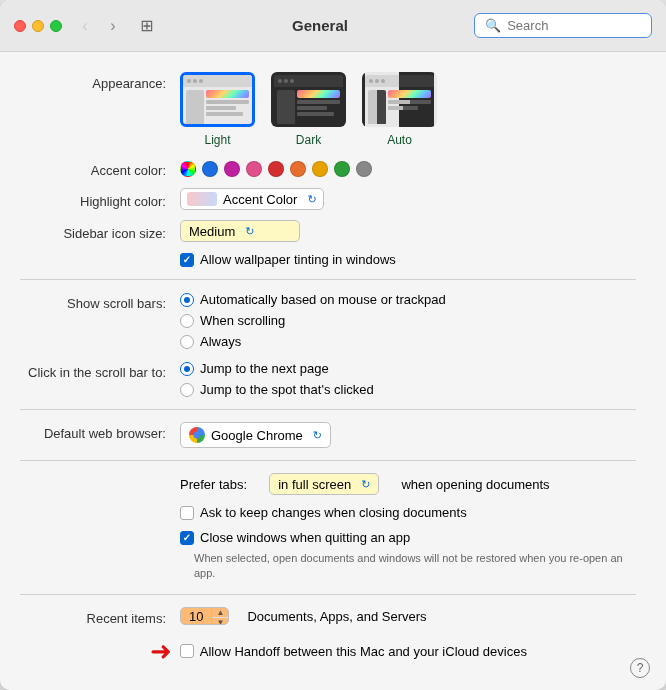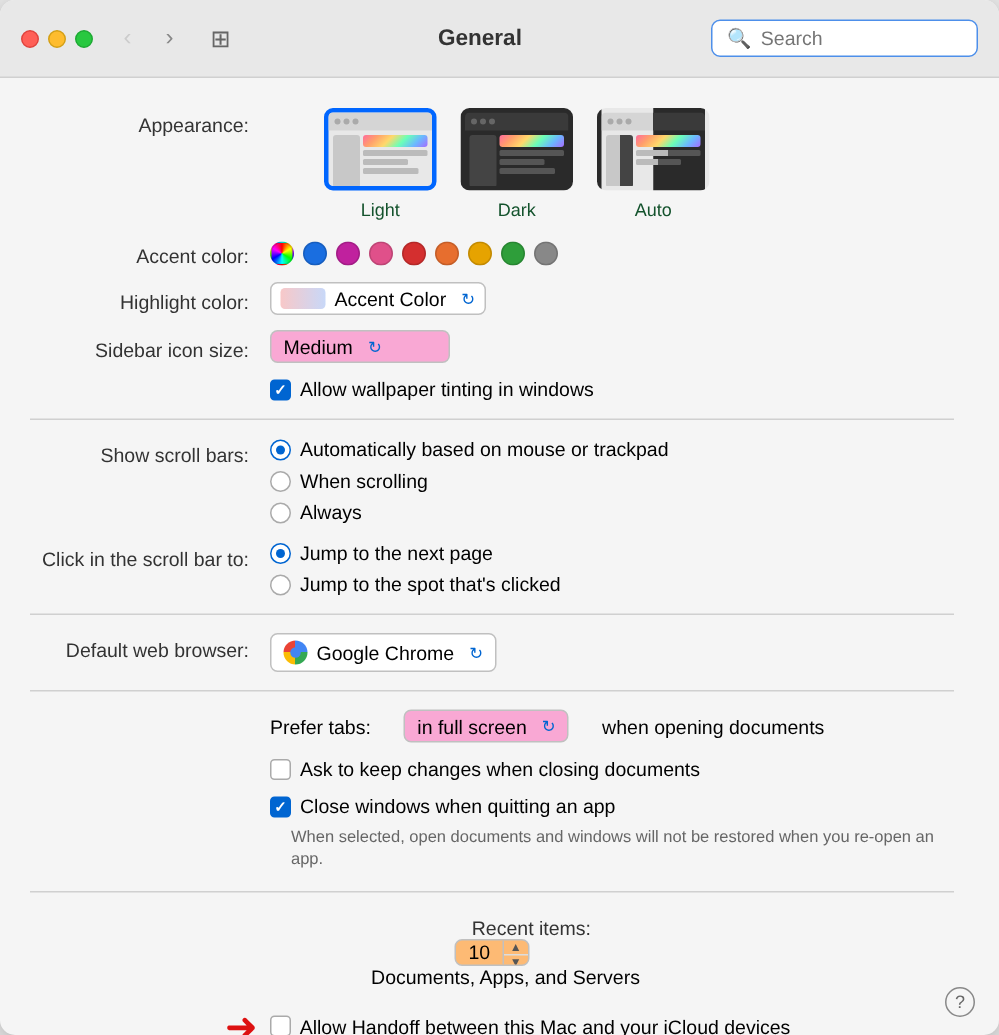--- a/index.html
+++ b/index.html
@@ -118,21 +118,20 @@
       flex: 1;
       overflow-y: auto;
       padding: 20px 30px 20px 20px;
     }
 
     
     .appearance-row {
       display: flex;
       align-items: flex-start;
       margin-bottom: 12px;
-      gap: 36px;
     }
 
     .row-label {
       width: 160px;
       text-align: right;
       padding-right: 14px;
       padding-top: 4px;
       color: #333;
       font-size: 13px;
       flex-shrink: 0;
@@ -302,21 +301,21 @@
     
     .sidebar-row {
       display: flex;
       align-items: center;
       margin-bottom: 10px;
     }
 
     .select-box {
       display: flex;
       align-items: center;
-      background: #f9a8d4;
+      background: #fef9c3;
       border: 1px solid #c0c0c0;
       border-radius: 5px;
       padding: 2px 8px;
       gap: 6px;
       cursor: pointer;
       height: 22px;
       min-width: 120px;
     }
 
     
@@ -490,21 +489,20 @@
       padding-left: 174px;
       margin-top: -4px;
       margin-bottom: 8px;
       line-height: 1.4;
     }
 
     .recent-row {
       display: flex;
       align-items: center;
       margin-bottom: 10px;
-      flex-direction: column;
     }
 
     .red-arrow {
       color: #ee0000;
       font-size: 28px;
     }
 
     .bottom-help {
       position: absolute;
       bottom: 12px;

